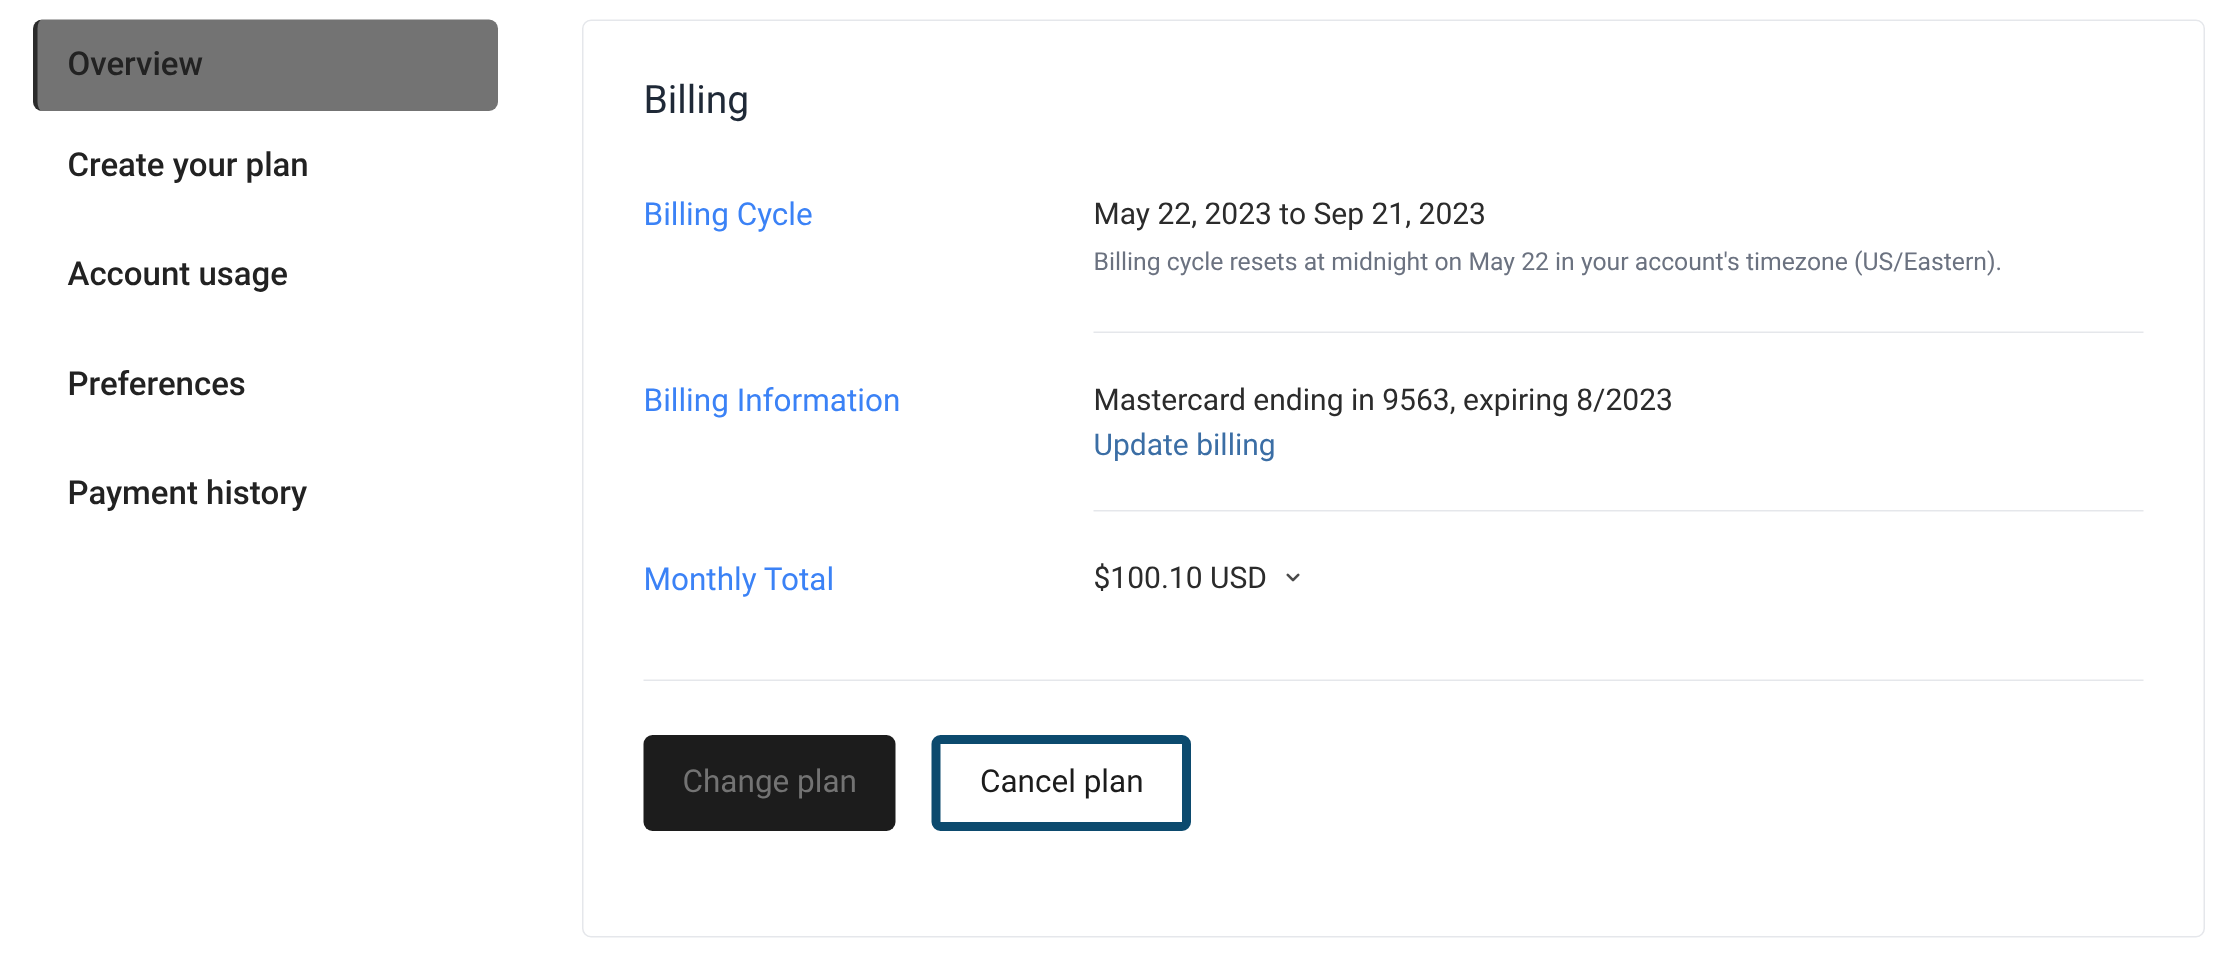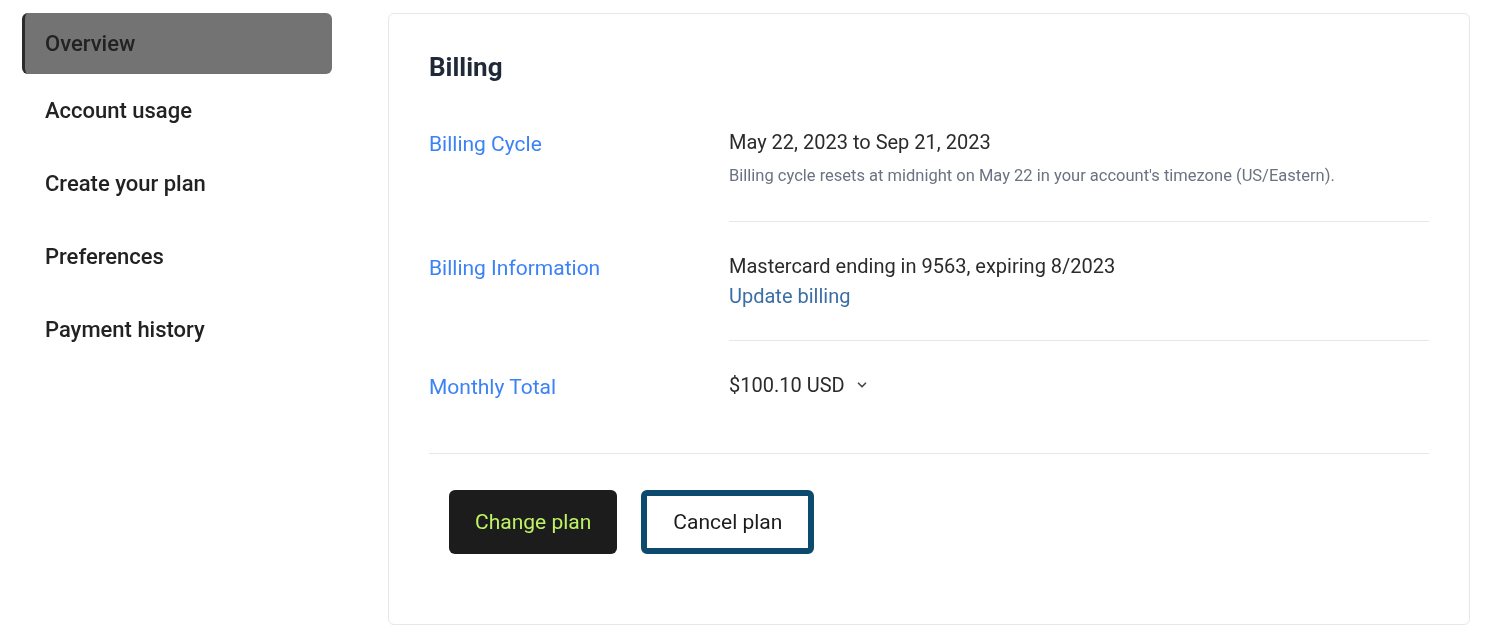--- a/index.html
+++ b/index.html
@@ -34,21 +34,21 @@
     }
     .main-panel {
       flex: 1;
       border: 1px solid #e5e7eb;
       border-radius: 6px;
       padding: 38px 40px;
       margin-left: 36px;
     }
     .panel-title {
       font-size: 26px;
-      font-weight: 700;
+      font-weight: 400;
       color: #1f2937;
       margin-bottom: 48px;
     }
     .row {
       display: flex;
       align-items: flex-start;
     }
     .row-label {
       width: 300px;
       flex-shrink: 0;
@@ -103,42 +103,41 @@
     }
     .btn {
       font-size: 21px;
       padding: 14px 26px;
       border-radius: 6px;
       cursor: pointer;
       font-family: inherit;
     }
     .btn-primary {
       background: #1c1c1c;
-      color: #bef264;
+      color: #737373;
       border: none;
-      margin-left: 20px;
     }
     .btn-secondary {
       background: #ffffff;
       color: #1c1c1c;
       border: 6px solid #0c4a6e;
     }
   </style>
 </head>
 <body>
 
 <nav class="sidebar">
   <div class="sidebar-item active">
     <span>Overview</span>
   </div>
   <div class="sidebar-item">
-    <span>Account usage</span>
+    <span>Create your plan</span>
   </div>
   <div class="sidebar-item">
-    <span>Create your plan</span>
+    <span>Account usage</span>
   </div>
   <div class="sidebar-item">
     <span>Preferences</span>
   </div>
   <div class="sidebar-item">
     <span>Payment history</span>
   </div>
 </nav>
 
 <main class="main-panel">

